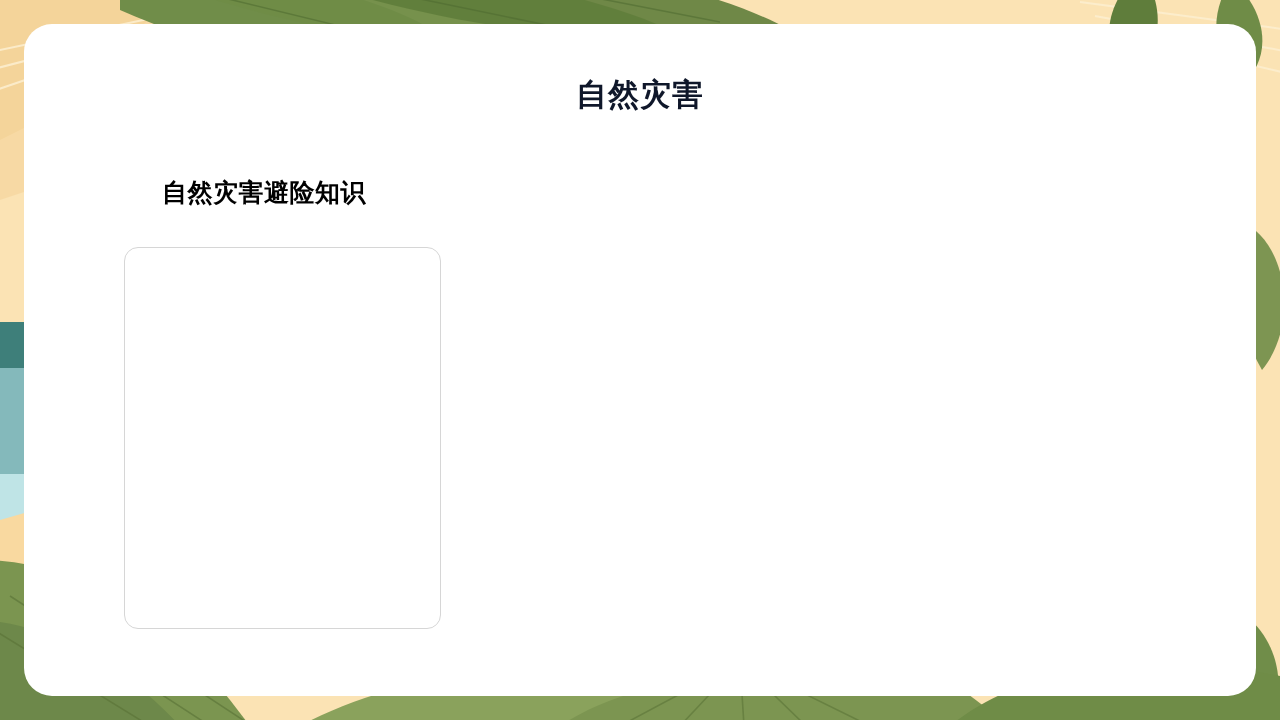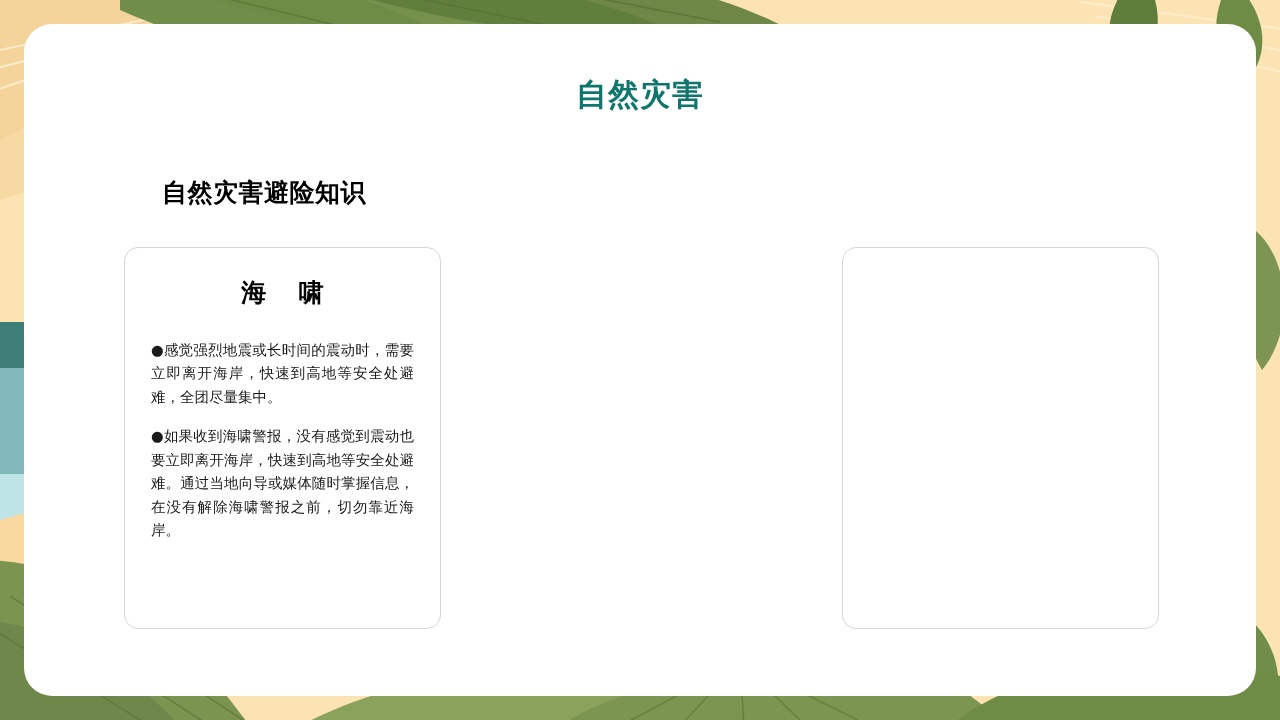--- a/index.html
+++ b/index.html
@@ -44,21 +44,21 @@
   }
 
   .page-title {
     position: absolute;
     top: 50px;
     left: 0;
     width: 100%;
     text-align: center;
     font-size: 31px;
     font-weight: bold;
-    color: #0f766e;
+    color: #0f172a;
     letter-spacing: 1px;
     font-family: "DejaVu Sans", "Liberation Sans", sans-serif;
   }
 
   .section-title {
     position: absolute;
     top: 152px;
     left: 110px;
     font-size: 25px;
     font-weight: bold;
@@ -179,27 +179,20 @@
   </svg>
 
   <div class="content-card">
 
     <div class="page-title">自然灾害</div>
 
     <div class="section-title">自然灾害避险知识</div>
 
     <div class="cards-row">
 
-      <div class="topic-card">
-        <div class="card-title spaced">海  啸</div>
-        <div class="card-body">
-          <p class="bullet">●感觉强烈地震或长时间的震动时，需要立即离开海岸，快速到高地等安全处避难，全团尽量集中。</p>
-          <p class="bullet">●如果收到海啸警报，没有感觉到震动也要立即离开海岸，快速到高地等安全处避难。通过当地向导或媒体随时掌握信息，在没有解除海啸警报之前，切勿靠近海岸。</p>
-        </div>
-      </div>
 
       <div class="topic-card">
       </div>
 
 
     </div>
   </div>
 </div>
 
 </body></html>

